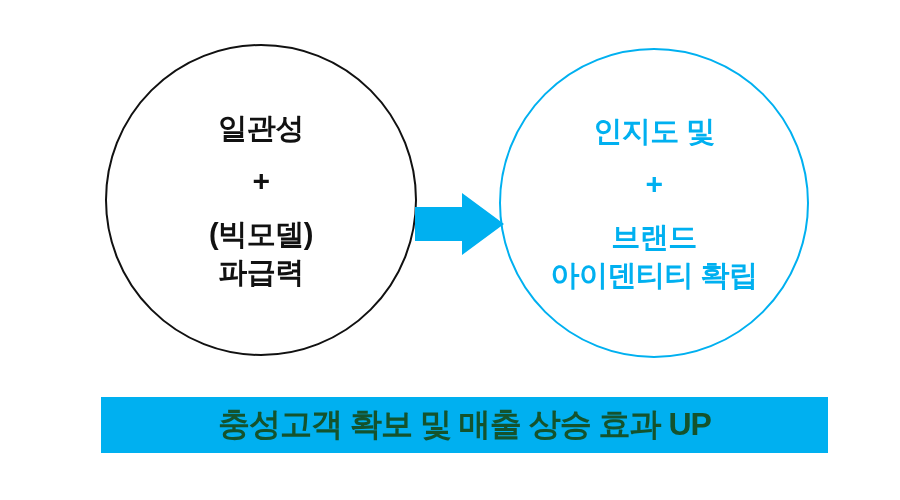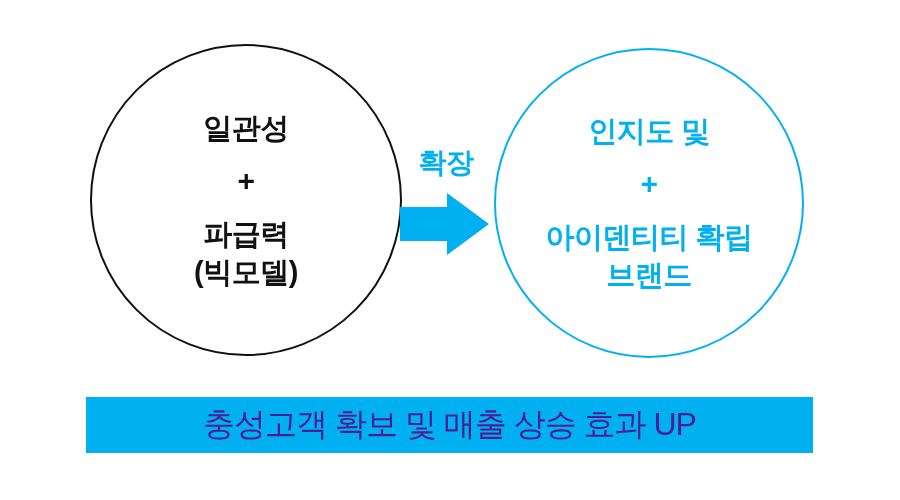--- a/index.html
+++ b/index.html
@@ -11,41 +11,42 @@
   html, body {
     font-family: "Liberation Sans", "DejaVu Sans", sans-serif;
     background: #ffffff;
   }
   .stage {
     position: relative;
     width: 876px;
     height: 500px;
     background: var(--bg);
     overflow: hidden;
+    margin-left: 15px;
   }
   .circle {
     position: absolute;
     border-radius: 50%;
     display: flex;
     flex-direction: column;
     align-items: center;
     justify-content: center;
     text-align: center;
     letter-spacing: -0.5px;
   }
   .circle-left {
     left: 90px;
     top: 44px;
     width: 312px;
     height: 312px;
     border: 2.5px solid var(--ink);
     color: var(--ink);
   }
   .circle-right {
-    left: 494px;
+    left: 484px;
     top: 48px;
     width: 310px;
     height: 310px;
     border: 2.5px solid var(--accent);
     color: var(--accent);
   }
   .circle .line {
     font-size: 29px;
     line-height: 38px;
     font-weight: 600;
@@ -80,49 +81,48 @@
     left: 86px;
     top: 397px;
     width: 727px;
     height: 56px;
     background: var(--accent);
     display: flex;
     align-items: center;
     justify-content: center;
   }
   .banner .banner-text {
-    color: #4c1d95;
+    color: #14532d;
     font-size: 32px;
-    font-weight: normal;
+    font-weight: bold;
     letter-spacing: -1px;
     white-space: nowrap;
   }
 </style>
 </head>
 <body>
 
 <div class="stage">
 
   <div class="circle circle-left">
     <div class="line">일관성</div>
     <div class="plus">+</div>
+    <div class="line">(빅모델)</div>
     <div class="line">파급력</div>
-    <div class="line">(빅모델)</div>
   </div>
 
-  <div class="arrow-label">확장</div>
 
   <svg class="arrow-svg" viewBox="0 0 96 72" xmlns="http://www.w3.org/2000/svg" aria-hidden="true">
     <polygon points="2,19 49,19 49,5 91,36 49,67 49,53 2,53" fill="#00B0F0"></polygon>
   </svg>
 
   <div class="circle circle-right">
     <div class="line">인지도 및</div>
     <div class="plus">+</div>
+    <div class="line">브랜드</div>
     <div class="line">아이덴티티 확립</div>
-    <div class="line">브랜드</div>
   </div>
 
   <div class="banner">
     <span class="banner-text">충성고객 확보 및 매출 상승 효과 UP</span>
   </div>
 
 </div>
 
 </body></html>

